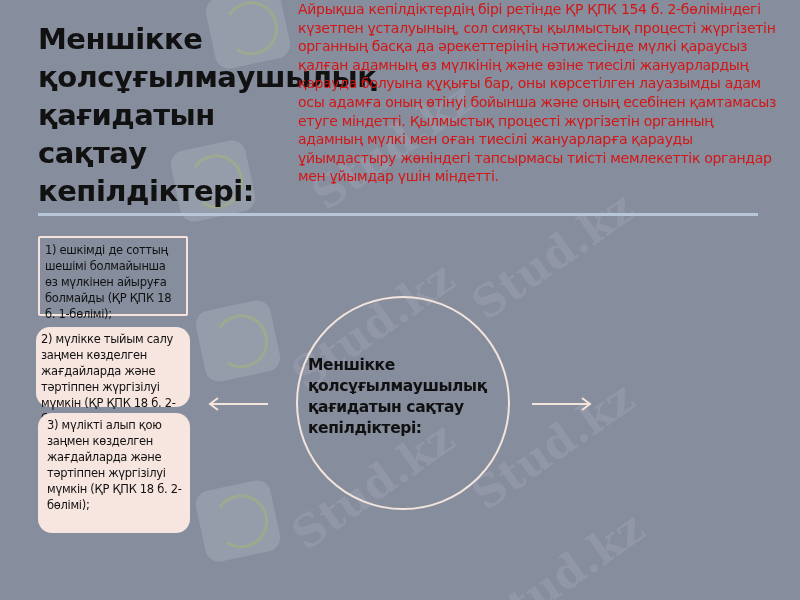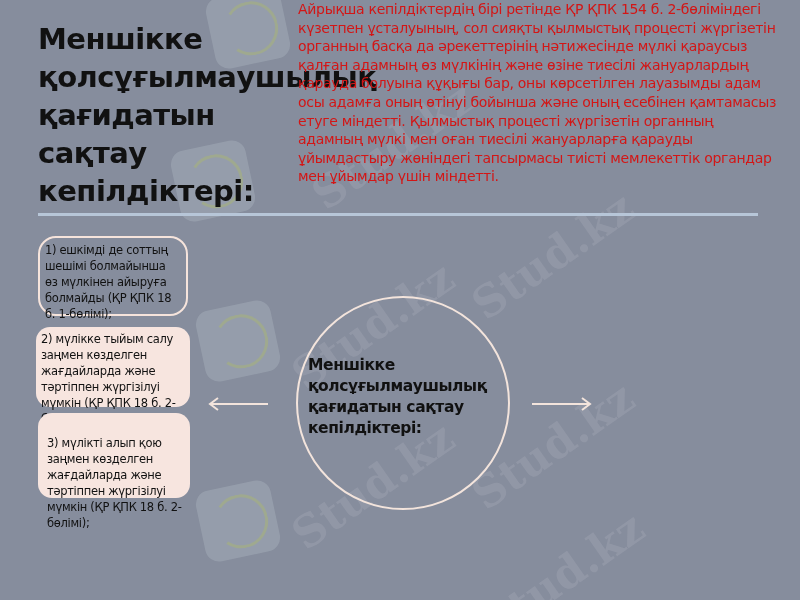--- a/index.html
+++ b/index.html
@@ -17,30 +17,30 @@
     .intro {
       position: absolute; left: 298px; top: 0; width: 482px;
       font-size: 14px; line-height: 18.6px; color: #d31616;
       font-family: "DejaVu Sans", sans-serif; letter-spacing: -0.3px;
     }
     .divider {
       position: absolute; left: 38px; top: 213px; width: 720px; height: 3px;
       background: #b7c6d8;
     }
     .box {
-      position: absolute; border-radius: 18px; padding: 4px 5px;
+      position: absolute; border-radius: 2px; padding: 4px 5px;
       font-size: 11.5px; line-height: 16px; color: #111;
       font-family: "DejaVu Sans", sans-serif; letter-spacing: -0.3px;
       box-sizing: border-box;
     }
     .box.outline { border: 2px solid #f6e4dc; background: transparent; }
     .box.filled { background: #f7e5df; border-radius: 14px; }
     .b1 { left: 38px; top: 236px; width: 150px; height: 80px; }
     .b2 { left: 36px; top: 327px; width: 154px; height: 80px; }
-    .b3 { left: 38px; top: 413px; width: 152px; height: 85px; padding-left: 9px; padding-top: 22px;}
+    .b3 { left: 38px; top: 413px; width: 152px; height: 120px; padding-left: 9px; padding-top: 4px;}
     .b4 { left: 613px; top: 273px; width: 148px; height: 84px; padding-top: 12px; }
     .b5 { left: 608px; top: 397px; width: 155px; height: 134px; text-align: center; padding-top: 8px;}
     .circle {
       position: absolute; left: 296px; top: 296px; width: 214px; height: 214px;
       border: 2px solid #f3e4dc; border-radius: 50%; box-sizing: border-box;
     }
     .circle-text {
       position: absolute; left: 308px; top: 355px; width: 205px;
       font-size: 15.5px; font-weight: bold; line-height: 21px; color: #111;
       font-family: "DejaVu Sans", sans-serif; letter-spacing: -0.4px;

